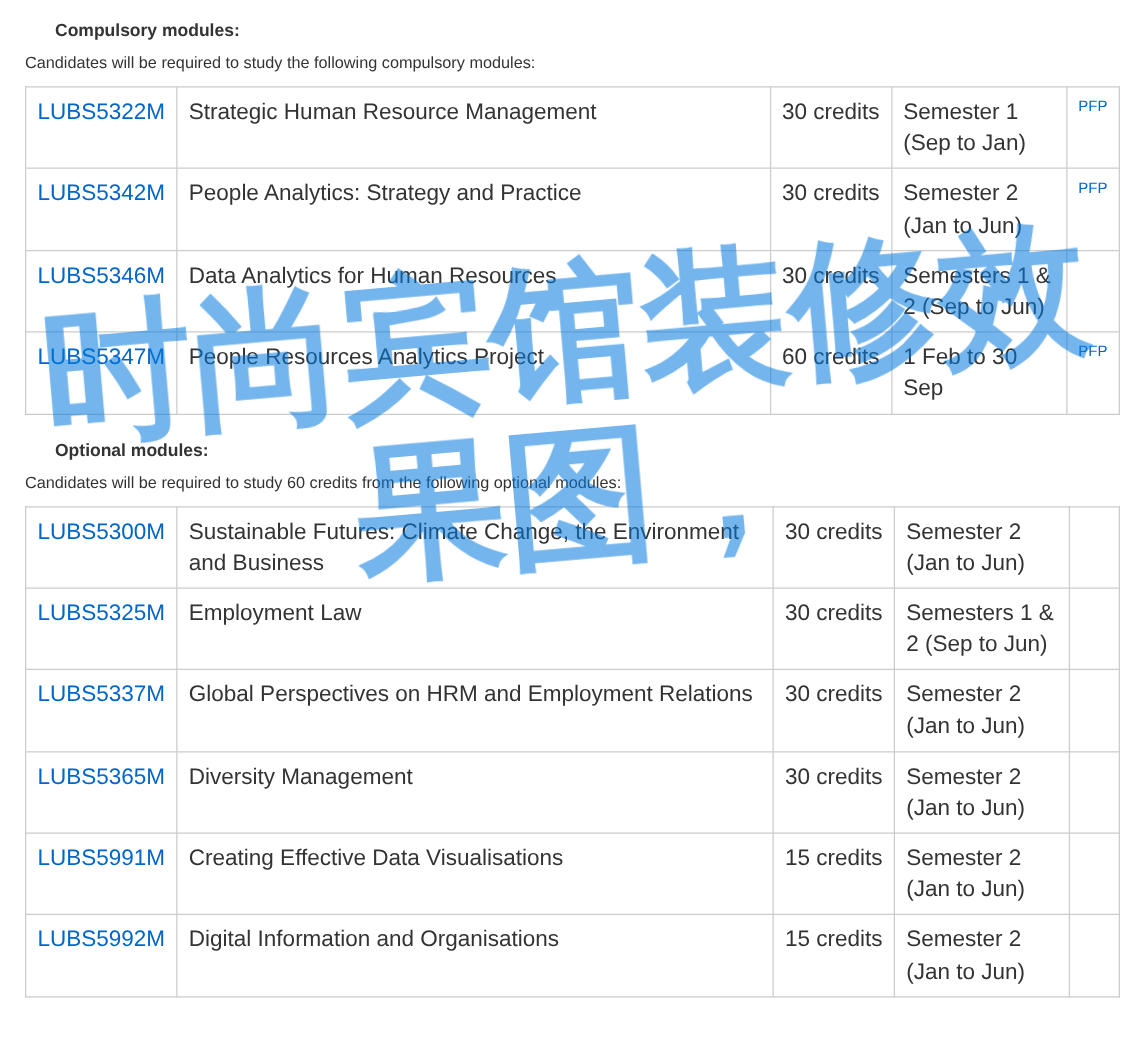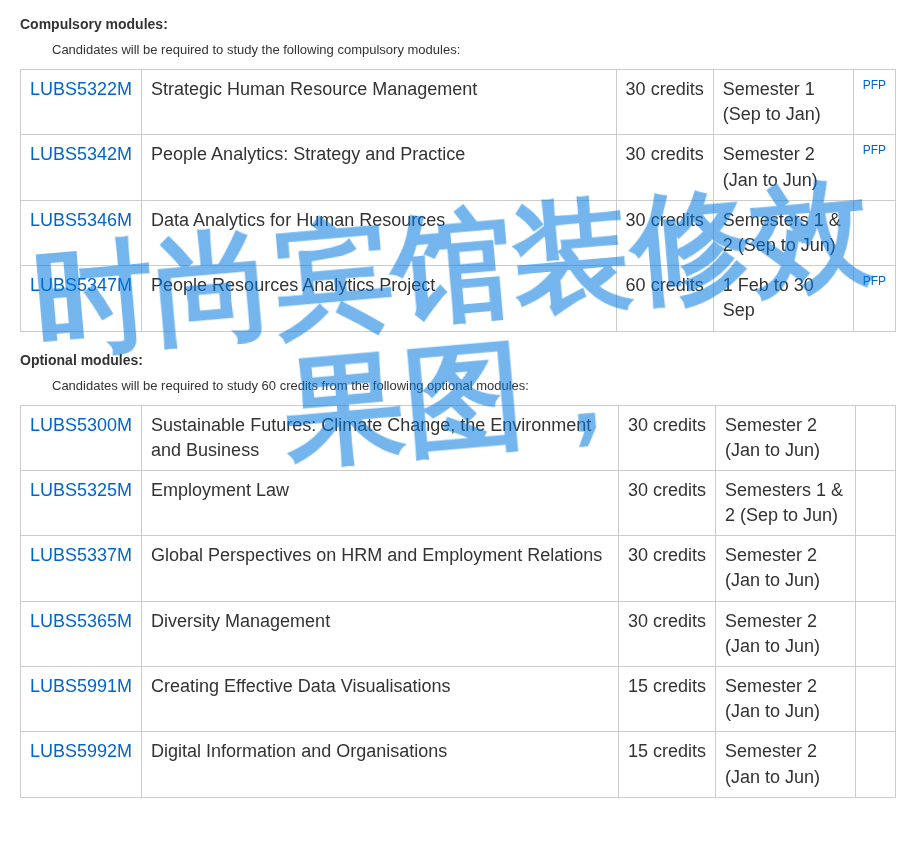--- a/index.html
+++ b/index.html
@@ -7,25 +7,25 @@
       font-family: Arial, sans-serif;
       font-size: 13px;
       color: #333;
       background: #fff;
       padding: 16px 20px;
     }
     h3 {
       font-size: 14px;
       font-weight: bold;
       margin-bottom: 10px;
+      margin-left: 24px;
     }
     p {
       margin-bottom: 12px;
       font-size: 13px;
-      margin-left: 32px;
     }
     table {
       width: 100%;
       border-collapse: collapse;
       margin-bottom: 20px;
     }
     td {
       border: 1px solid #ccc;
       padding: 7px 9px;
       vertical-align: top;

